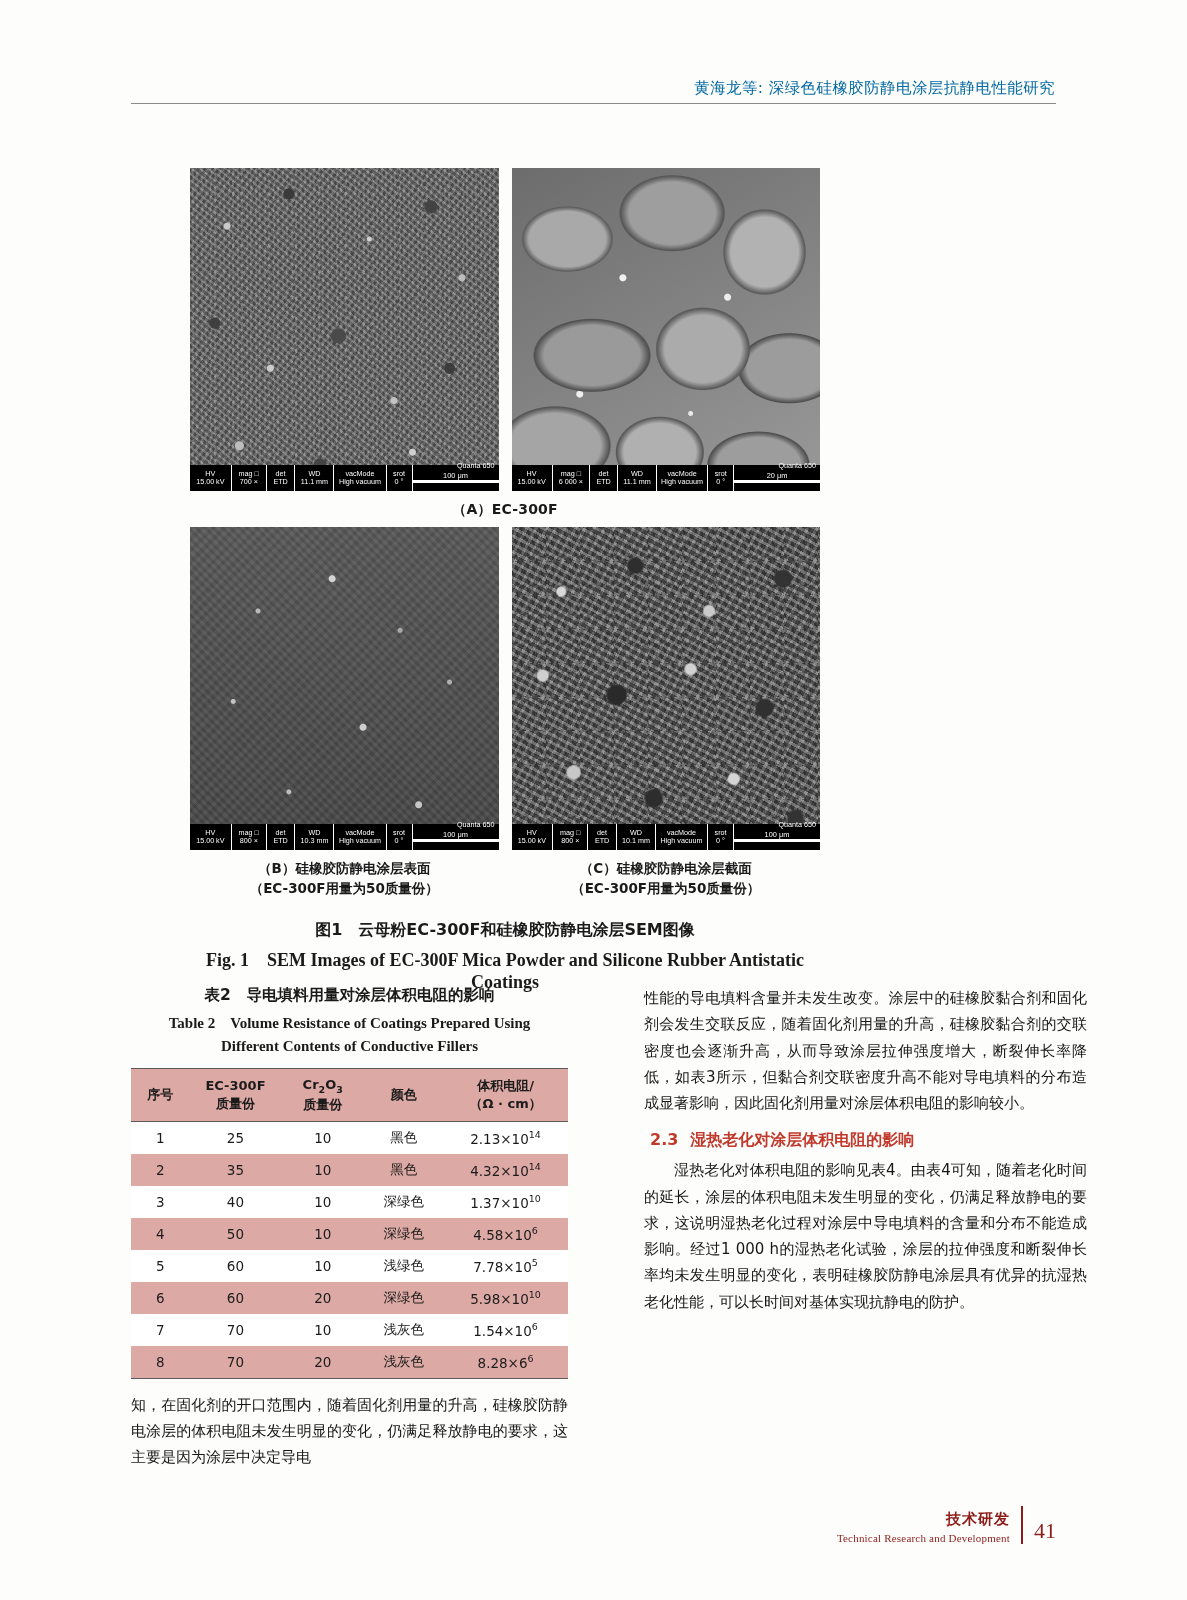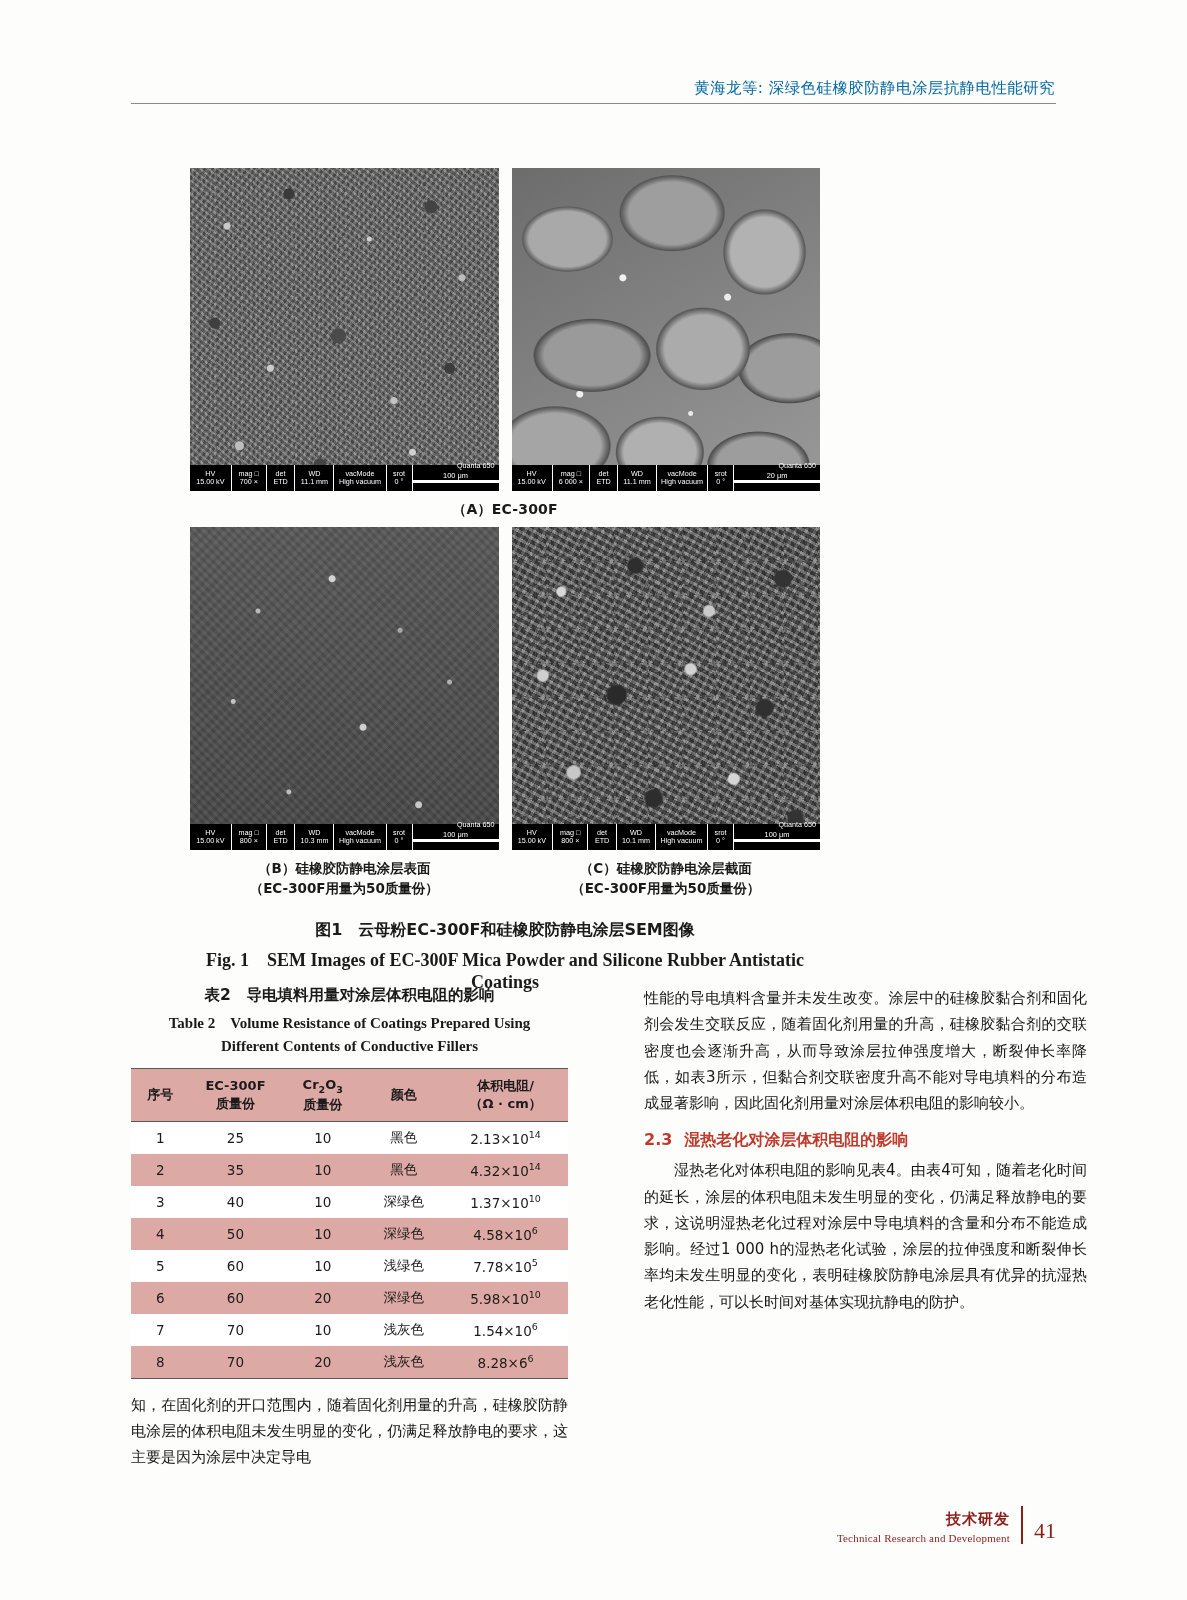--- a/index.html
+++ b/index.html
@@ -291,21 +291,21 @@
     color: #161616;
   }
   p.body.indent { text-indent: 2em; }
   .para-gap { height: 13px; }
 
   .sec-head {
     font-family: "DejaVu Sans", sans-serif;
     font-size: 16px;
     font-weight: 700;
     color: #c0392b;
-    margin: 14px 0 6px 0;
+    margin: 14px 0 6px 6px;
   }
   .sec-head .num { margin-right: 12px; }
 
   
   .footer {
     position: absolute;
     right: 131px;
     bottom: 56px;
     display: flex;
     align-items: flex-end;

